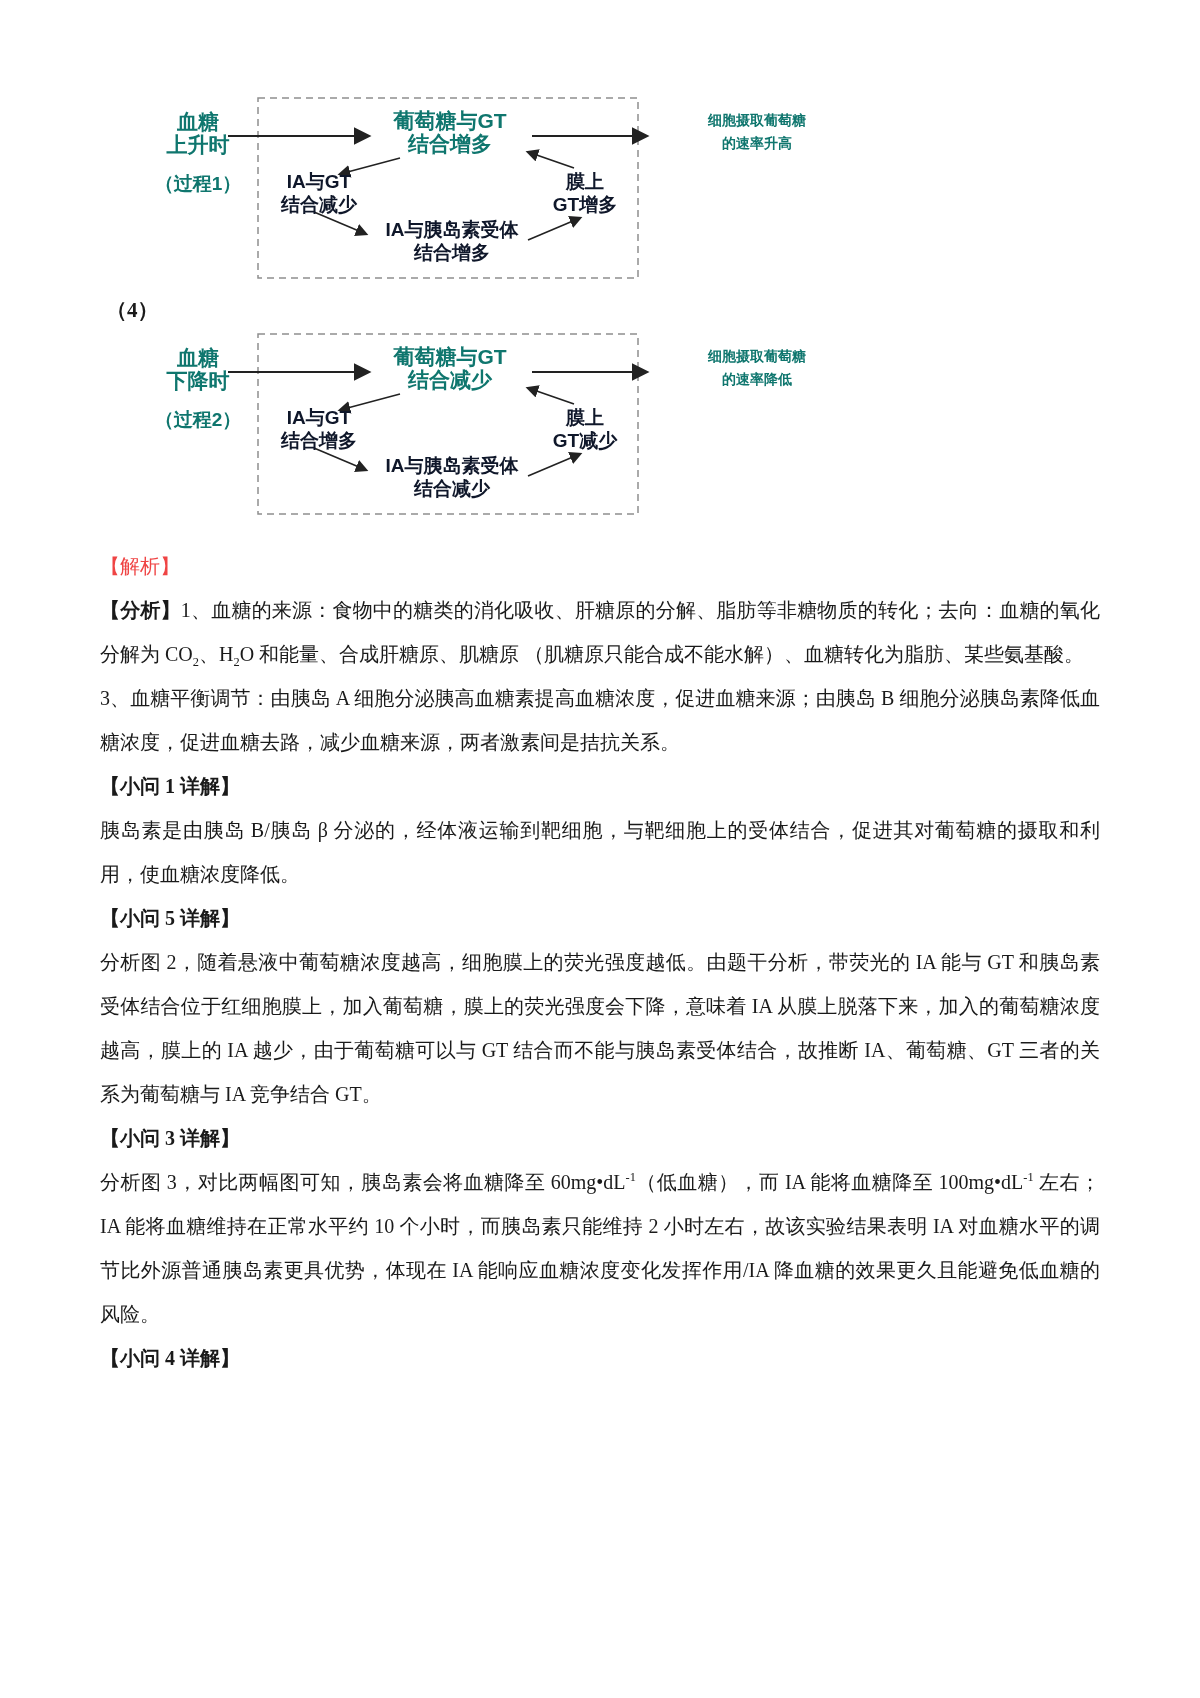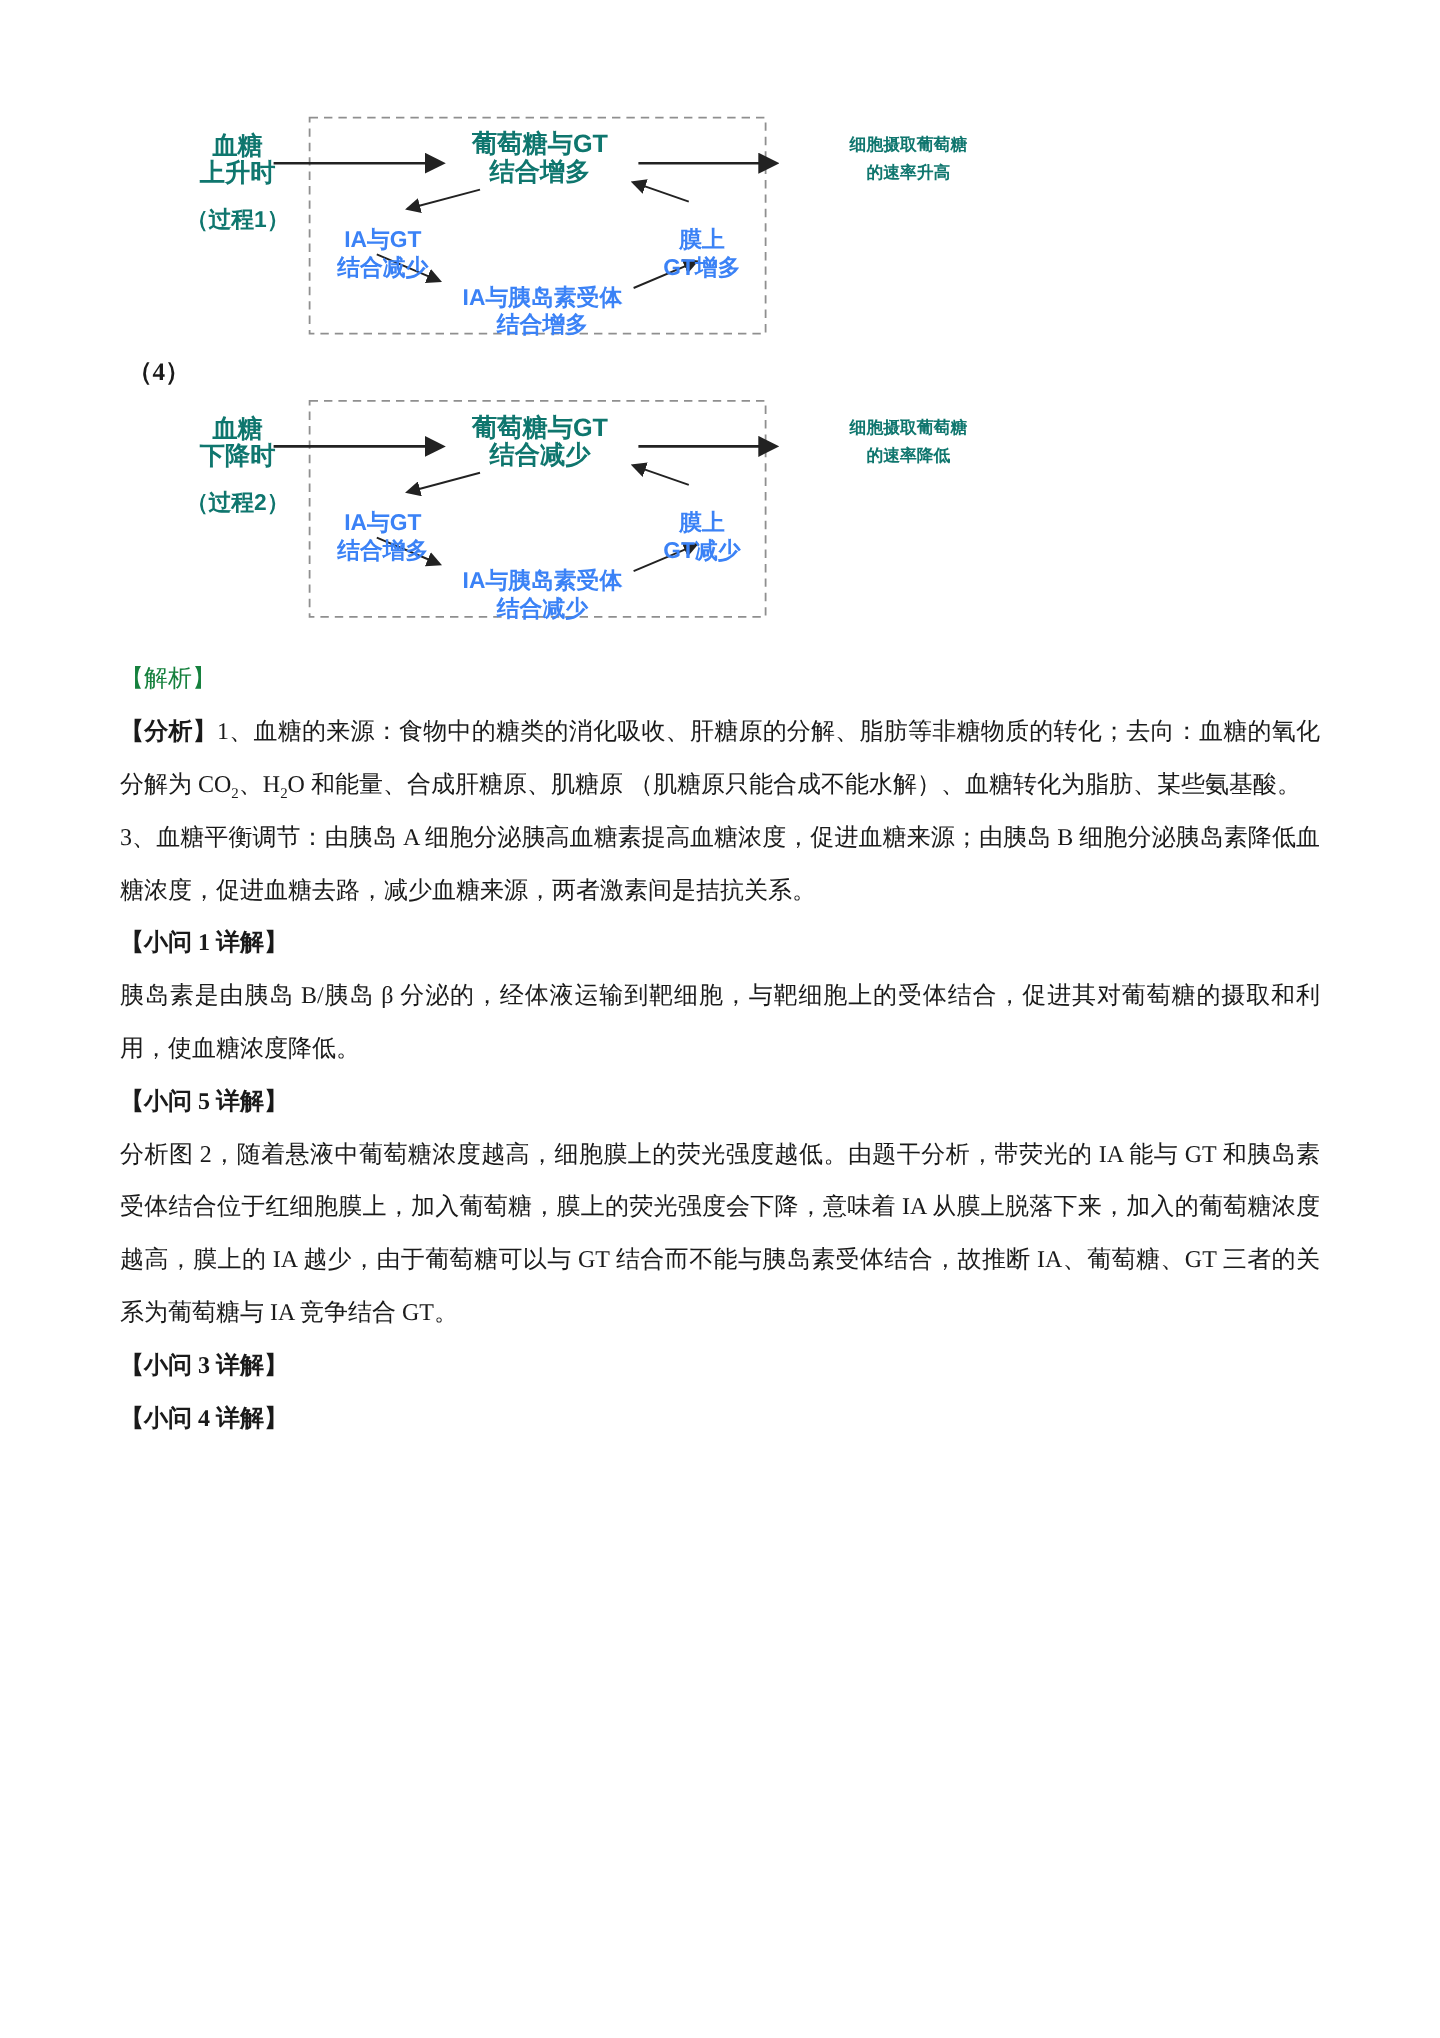--- a/index.html
+++ b/index.html
@@ -20,21 +20,21 @@
   .dnode {
     position: absolute;
     white-space: pre-line;
     text-align: center;
     font-family: "Liberation Sans", "DejaVu Sans", sans-serif;
     font-weight: bold;
     font-size: 20px;
     line-height: 23px;
     color: #0f766e;
   }
-  .gray { color: #3b82f6; font-size: 19px; margin-top: 19px; }
+  .gray { color: #0f172a; font-size: 19px; }
   .trigger { left: 146px; top: 14px; width: 104px; font-size: 21px; }
   .process { left: 136px; top: 76px; width: 124px; font-size: 19px; }
   .centern { left: 372px; top: 13px; width: 156px; font-size: 21px; }
   .resultn { left: 652px; top: 13px; width: 210px; font-size: 14px; }
   .leftn   { left: 260px; top: 74px; width: 118px; }
   .rightn  { left: 526px; top: 74px; width: 118px; }
   .bottomn { left: 366px; top: 122px; width: 172px; }
 
   .label4 {
     margin: 12px 0 8px 106px;
@@ -44,21 +44,21 @@
 
   
   .content {
     width: 1000px;
     margin: 24px auto 0 auto;
     font-size: 20px;
     line-height: 44px;
     text-align: justify;
   }
   .content p { margin: 0; }
-  .blue { color: #15803d; }
+  .blue { color: #ef4444; }
   .b { font-weight: bold; }
   sub, sup { font-size: 0.62em; line-height: 0; }
 </style>
 </head>
 <body>
 
 <div class="doc">
 
   <div class="diagram d1">
     <svg class="dsvg" viewBox="0 0 1200 188" xmlns="http://www.w3.org/2000/svg">
@@ -130,17 +130,18 @@
 
     <p>3、血糖平衡调节：由胰岛 A 细胞分泌胰高血糖素提高血糖浓度，促进血糖来源；由胰岛 B 细胞分泌胰岛素降低血糖浓度，促进血糖去路，减少血糖来源，两者激素间是拮抗关系。</p>
 
     <p class="b">【小问 1 详解】</p>
     <p>胰岛素是由胰岛 B/胰岛 β 分泌的，经体液运输到靶细胞，与靶细胞上的受体结合，促进其对葡萄糖的摄取和利用，使血糖浓度降低。</p>
 
     <p class="b">【小问 5 详解】</p>
     <p>分析图 2，随着悬液中葡萄糖浓度越高，细胞膜上的荧光强度越低。由题干分析，带荧光的 IA 能与 GT 和胰岛素受体结合位于红细胞膜上，加入葡萄糖，膜上的荧光强度会下降，意味着 IA 从膜上脱落下来，加入的葡萄糖浓度越高，膜上的 IA 越少，由于葡萄糖可以与 GT 结合而不能与胰岛素受体结合，故推断 IA、葡萄糖、GT 三者的关系为葡萄糖与 IA 竞争结合 GT。</p>
 
     <p class="b">【小问 3 详解】</p>
+    <p><span>分析图 3，对比两幅图可知，胰岛素会将血糖降至 60mg•dL</span><sup>-1</sup><span>（低血糖），而 IA 能将血糖降至 100mg•dL</span><sup>-1</sup><span> 左右；IA 能将血糖维持在正常水平约 10 个小时，而胰岛素只能维持 2 小时左右，故该实验结果表明 IA 对血糖水平的调节比外源普通胰岛素更具优势，体现在 IA 能响应血糖浓度变化发挥作用/IA 降血糖的效果更久且能避免低血糖的风险。</span></p>
 
     <p class="b">【小问 4 详解】</p>
 
   </div>
 </div>
 
 </body></html>

